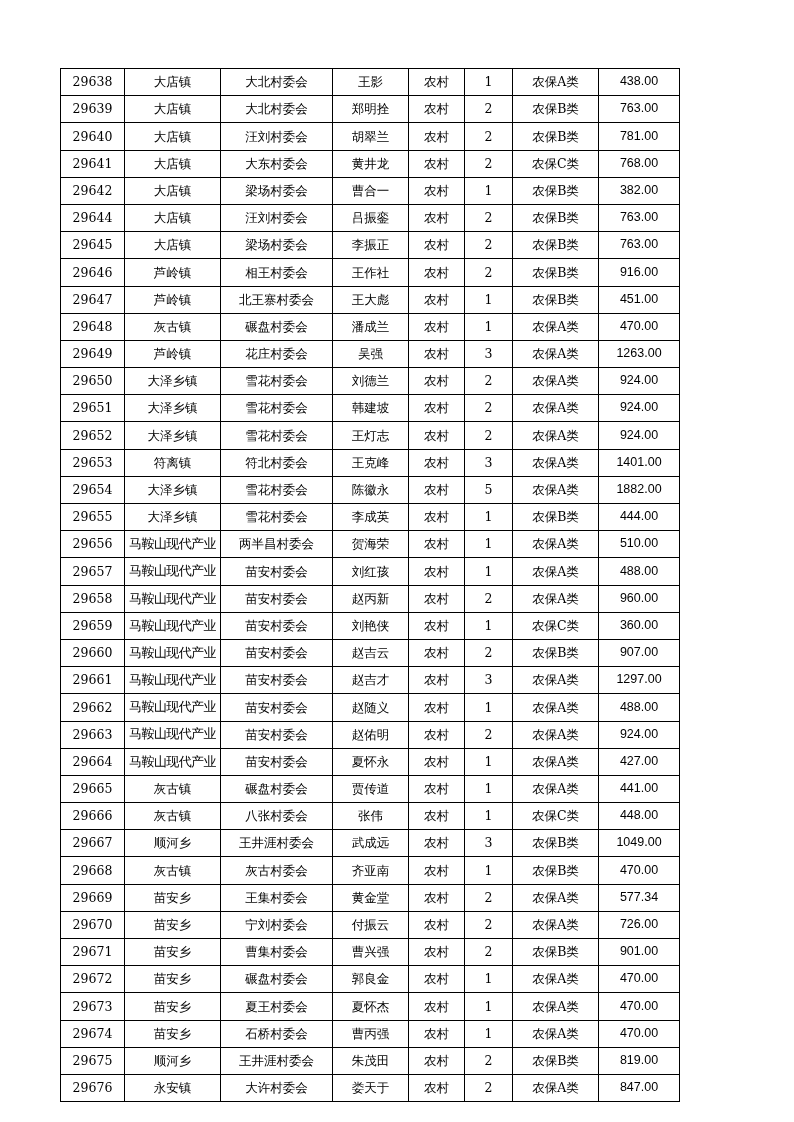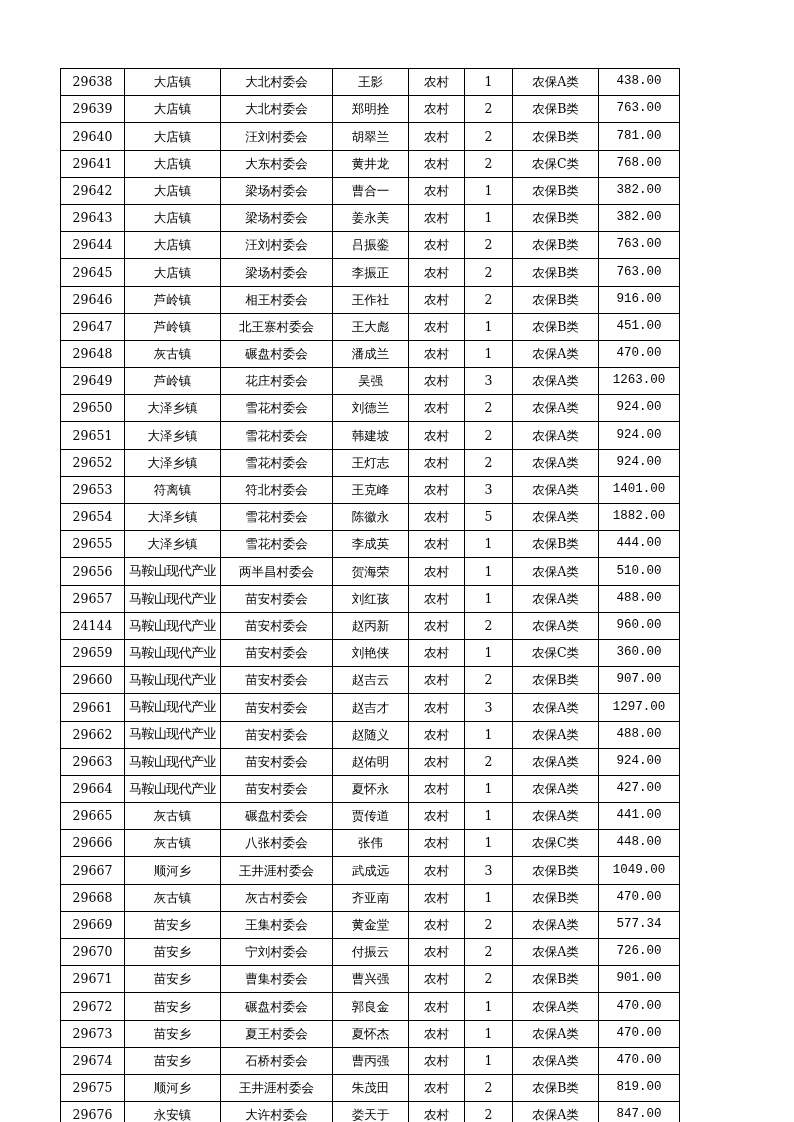--- a/index.html
+++ b/index.html
@@ -53,21 +53,21 @@
   td.town { font-size: 12.5px; }
   td.town.squeeze {
     font-size: 13px;
     letter-spacing: -0.6px;
   }
   td.vill { font-size: 12.5px; margin-top: 12px; }
   td.name { font-size: 12.5px; }
   td.type { font-size: 12.5px; }
   td.num  { font-size: 12.5px; }
   td.cat  { font-size: 12.5px; }
-  td.amt  { font-size: 12.5px; font-family: Liberation Mono, monospace; }
+  td.amt  { font-size: 12.5px; font-family: Liberation Sans, sans-serif; }
 </style>
 </head>
 <body>
 
 <div class="page">
   <div class="table-wrap">
     <table class="data">
       <colgroup>
         <col class="c-id">
           <col class="c-town">
@@ -123,30 +123,20 @@
             <td class="id">29642</td>
             <td class="town">大店镇</td>
             <td class="vill">梁场村委会</td>
             <td class="name">曹合一</td>
             <td class="type">农村</td>
             <td class="num">1</td>
             <td class="cat">农保B类</td>
             <td class="amt">382.00</td>
           </tr>
           <tr>
-            <td class="id">29643</td>
-            <td class="town">大店镇</td>
-            <td class="vill">梁场村委会</td>
-            <td class="name">姜永美</td>
-            <td class="type">农村</td>
-            <td class="num">1</td>
-            <td class="cat">农保B类</td>
-            <td class="amt">382.00</td>
-          </tr>
-          <tr>
             <td class="id">29644</td>
             <td class="town">大店镇</td>
             <td class="vill">汪刘村委会</td>
             <td class="name">吕振銮</td>
             <td class="type">农村</td>
             <td class="num">2</td>
             <td class="cat">农保B类</td>
             <td class="amt">763.00</td>
           </tr>
           <tr>
@@ -273,21 +263,21 @@
             <td class="id">29657</td>
             <td class="town squeeze">马鞍山现代产业</td>
             <td class="vill">苗安村委会</td>
             <td class="name">刘红孩</td>
             <td class="type">农村</td>
             <td class="num">1</td>
             <td class="cat">农保A类</td>
             <td class="amt">488.00</td>
           </tr>
           <tr>
-            <td class="id">24144</td>
+            <td class="id">29658</td>
             <td class="town squeeze">马鞍山现代产业</td>
             <td class="vill">苗安村委会</td>
             <td class="name">赵丙新</td>
             <td class="type">农村</td>
             <td class="num">2</td>
             <td class="cat">农保A类</td>
             <td class="amt">960.00</td>
           </tr>
           <tr>
             <td class="id">29659</td>

